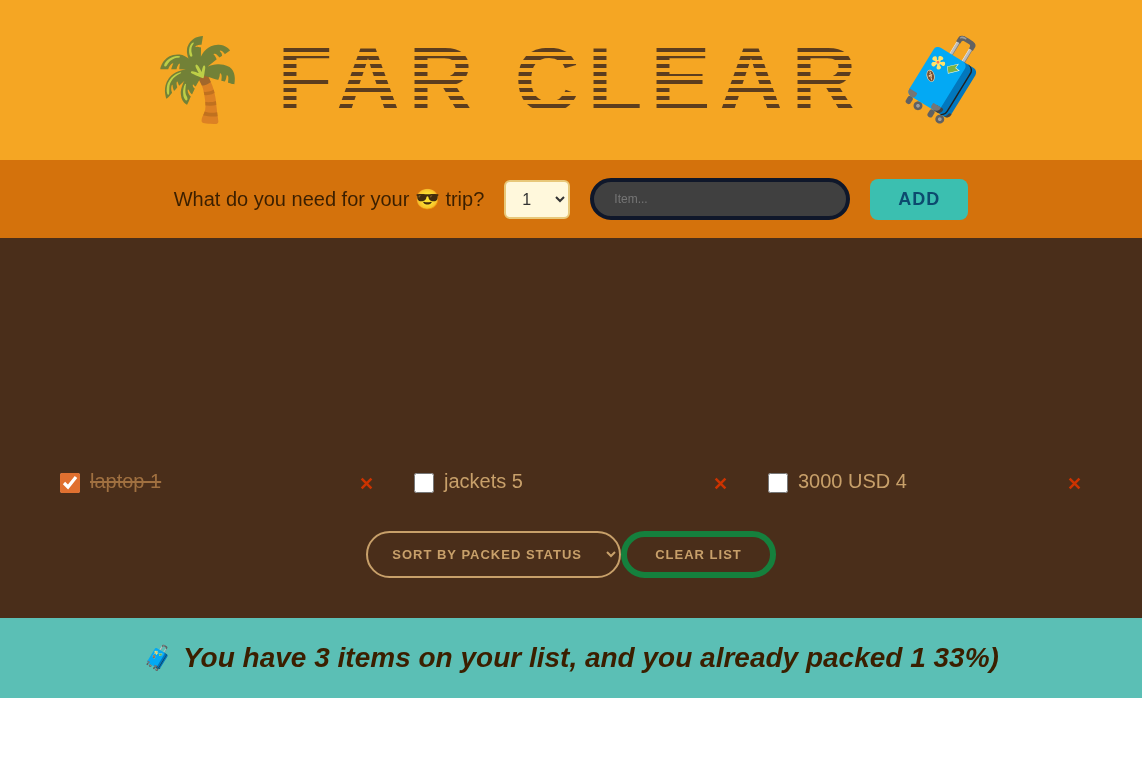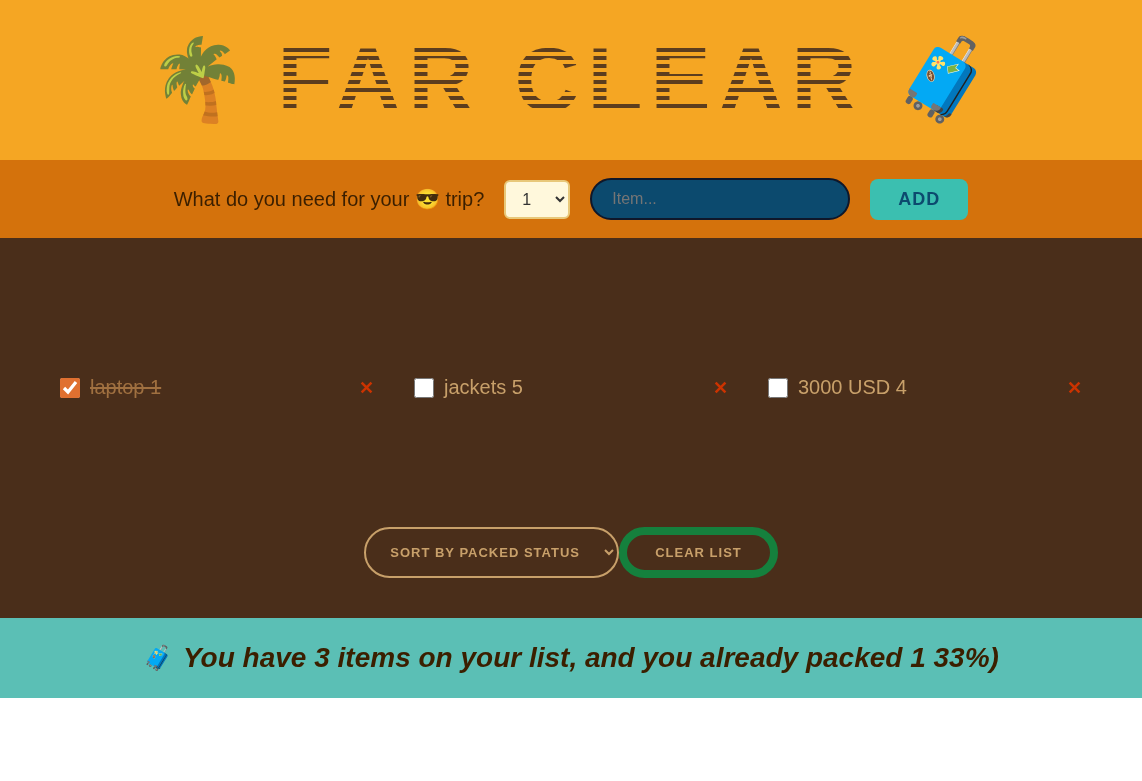--- a/index.html
+++ b/index.html
@@ -78,25 +78,25 @@
       border: 2px solid #E8C87A;
       border-radius: 6px;
       padding: 8px 12px;
       font-size: 16px;
       color: #333;
       cursor: pointer;
       appearance: auto;
     }
 
     .item-input {
-      background-color: #0c4a6e;
-      border: 2px solid #0f172a;
+      background-color: #404040;
+      border: 4px solid #0f172a;
       border-radius: 30px;
       padding: 10px 20px;
-      font-size: 16px;
+      font-size: 12px;
       color: #999;
       width: 260px;
       outline: none;
     }
 
     .add-button {
       background-color: #3BBFB0;
       color: #0c4a6e;
       border: none;
       border-radius: 8px;
@@ -119,21 +119,21 @@
 
     .items-grid {
       display: grid;
       grid-template-columns: repeat(3, 1fr);
       gap: 20px 40px;
       flex: 1;
     }
 
     .item-row {
       display: flex;
-      align-items: center;
+      align-items: flex-end;
       gap: 10px;
       padding: 8px 0;
     }
 
     .item-checkbox {
       width: 20px;
       height: 20px;
       cursor: pointer;
       accent-color: #E07030;
       flex-shrink: 0;
@@ -178,21 +178,21 @@
       color: #C8A06A;
       cursor: pointer;
       letter-spacing: 1px;
       font-weight: bold;
       appearance: auto;
       min-width: 220px;
     }
 
     .clear-button {
       background-color: transparent;
-      border: 8px solid #15803d;
+      border: 6px solid #15803d;
       border-radius: 30px;
       padding: 10px 28px;
       font-size: 13px;
       color: #C8A06A;
       cursor: pointer;
       letter-spacing: 1px;
       font-weight: bold;
     }
 
     

